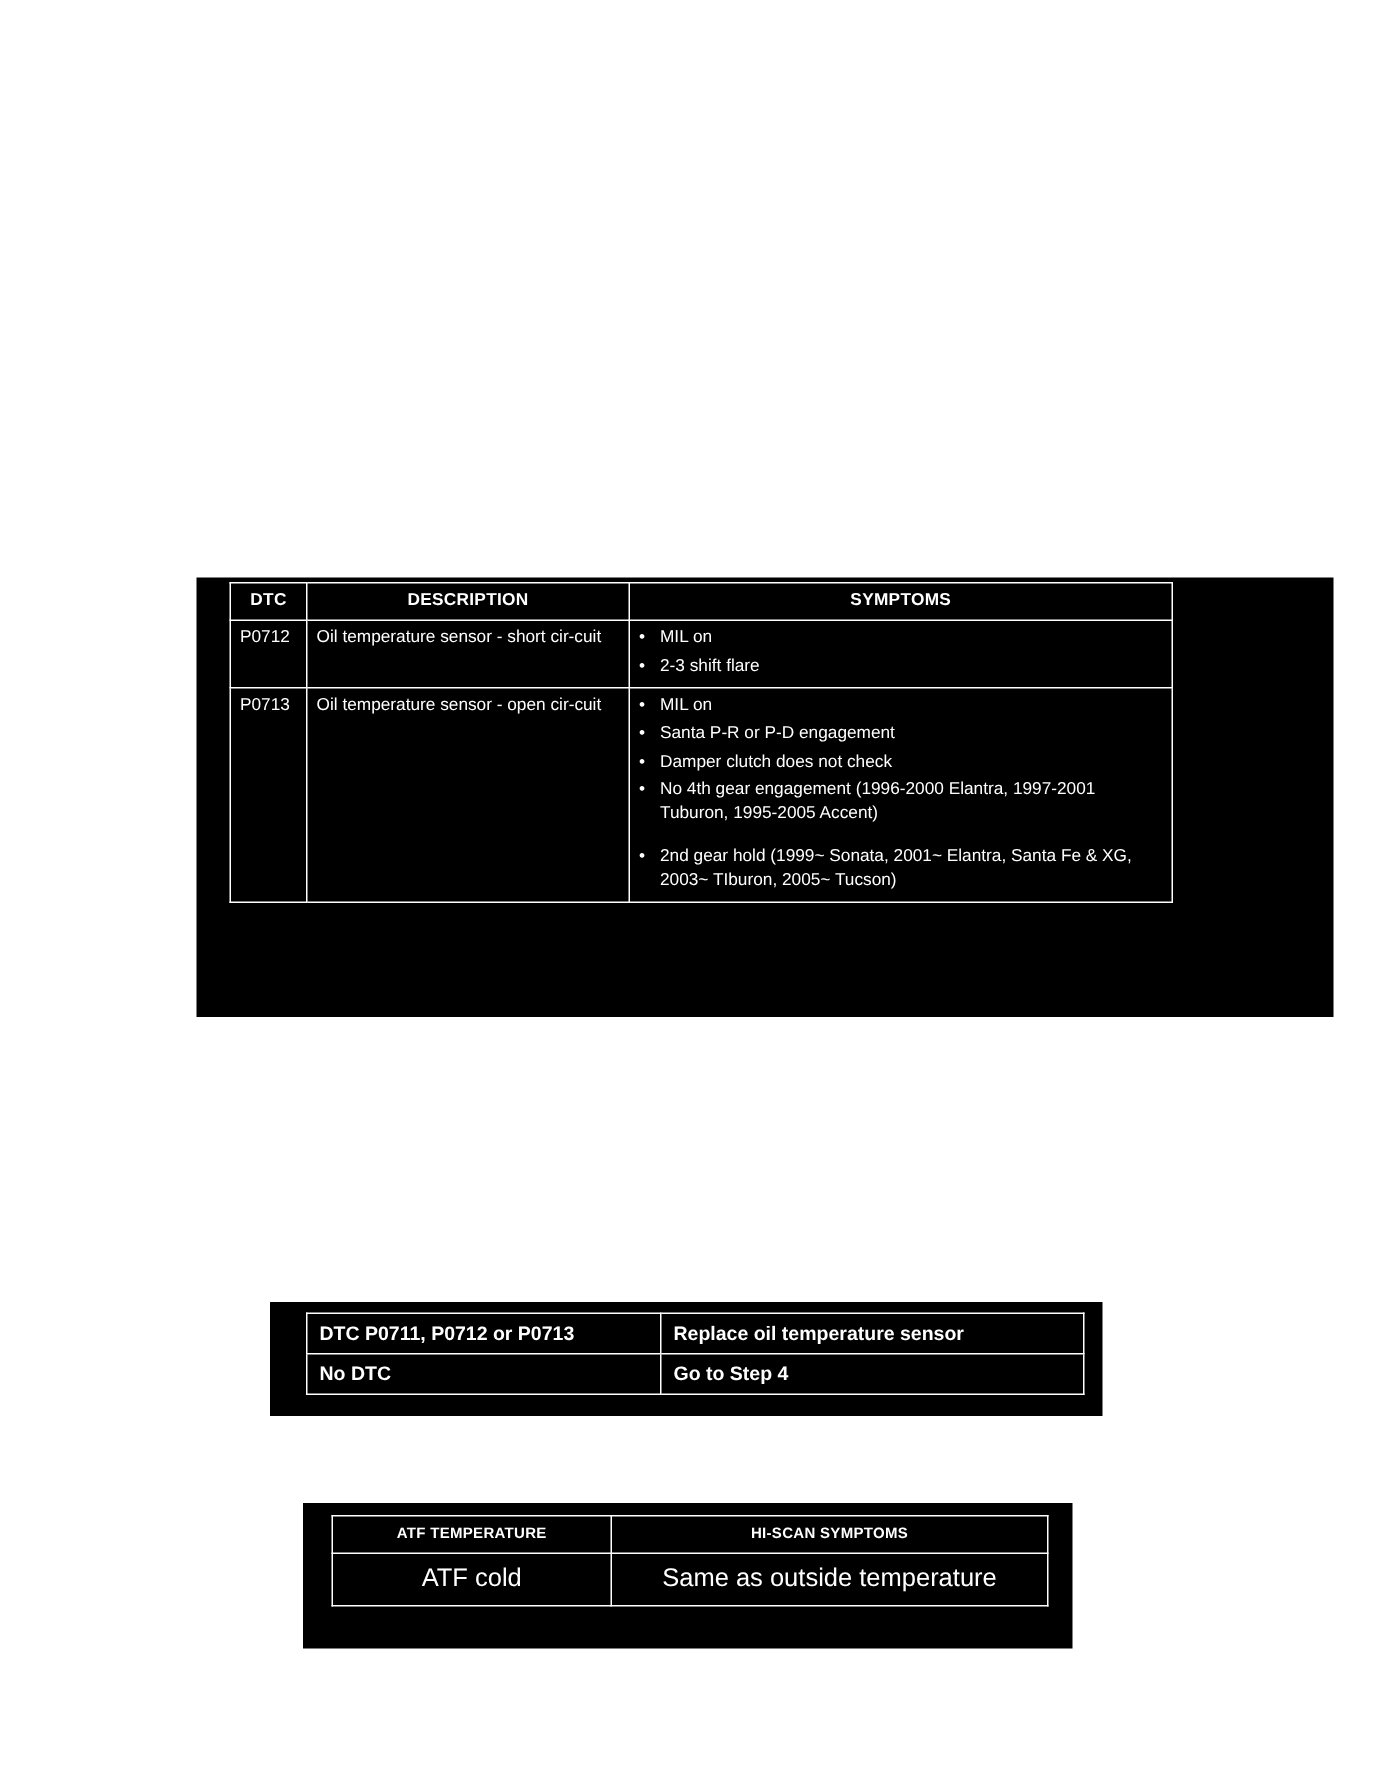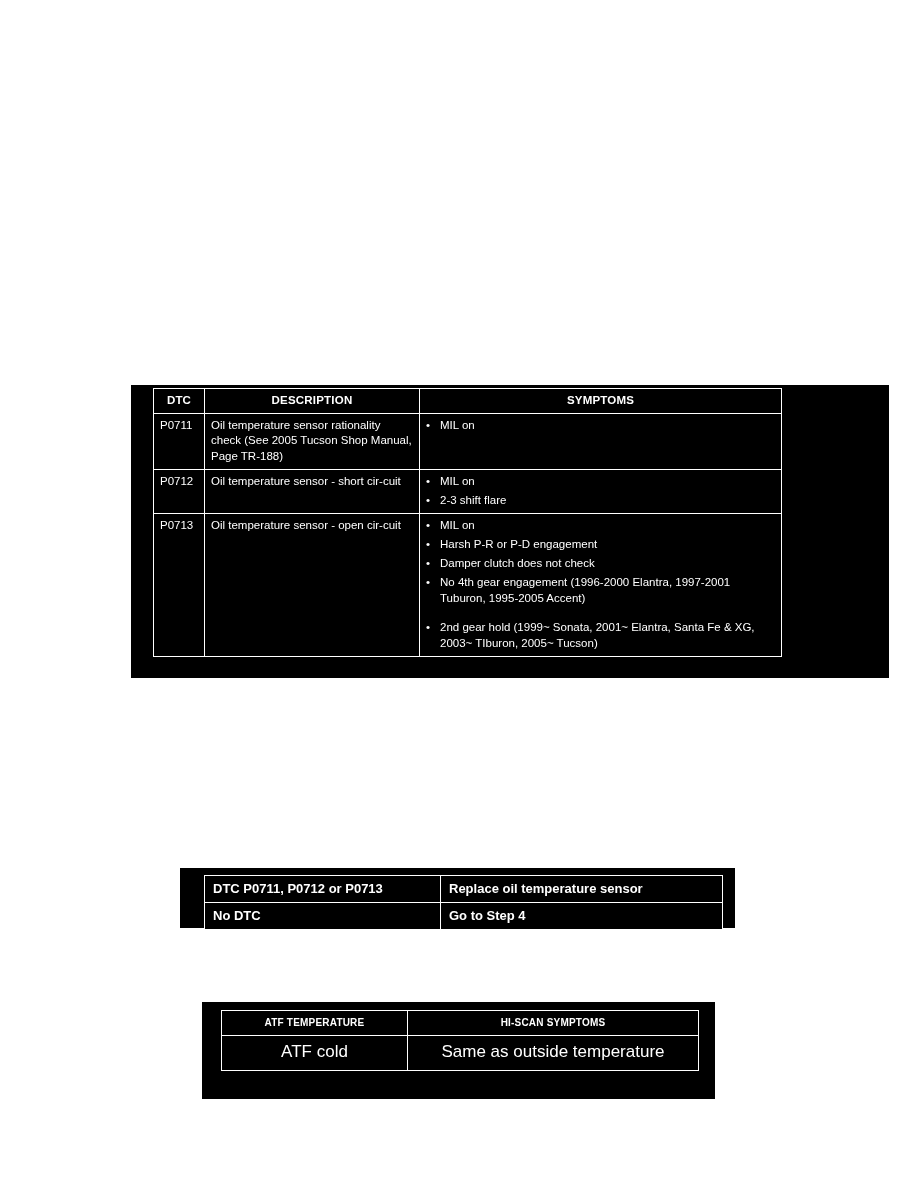--- a/index.html
+++ b/index.html
@@ -73,21 +73,21 @@
     left: 0;
     top: 0;
   }
   .sym-list li.gap { margin-top: 13px; }
 
   
   #decision-panel {
     left: 180px;
     top: 868px;
     width: 555px;
-    height: 60px;
+    height: 76px;
     padding: 7px 0 0 24px;
   }
   #decision-table { width: 518px; }
   #decision-table col.d1 { width: 236px; }
   #decision-table col.d2 { width: 282px; }
   #decision-table td {
     font-weight: bold;
     font-size: 13px;
     padding: 4px 8px 5px 8px;
     vertical-align: middle;
@@ -129,45 +129,36 @@
     </colgroup>
     <thead>
       <tr>
         <th>DTC</th>
         <th>DESCRIPTION</th>
         <th>SYMPTOMS</th>
       </tr>
     </thead>
     <tbody>
       <tr>
-        <td class="dtc-cell">P0711</td>
-        <td>Oil temperature sensor rationality check (See 2005 Tucson Shop Manual, Page TR-188)</td>
-        <td>
-          <ul class="sym-list">
-            <li><span class="bullet">•</span><span>MIL on</span></li>
-          </ul>
-        </td>
-      </tr>
-      <tr>
         <td class="dtc-cell">P0712</td>
         <td>Oil temperature sensor - short cir-cuit</td>
         <td>
           <ul class="sym-list">
             <li><span class="bullet">•</span><span>MIL on</span></li>
             <li><span class="bullet">•</span><span>2-3 shift flare</span></li>
           </ul>
         </td>
       </tr>
       <tr>
         <td class="dtc-cell">P0713</td>
         <td>Oil temperature sensor - open cir-cuit</td>
         <td>
           <ul class="sym-list">
             <li><span class="bullet">•</span><span>MIL on</span></li>
-            <li><span class="bullet">•</span><span>Harsh P-R or P-D engagement</span></li>
+            <li><span class="bullet">•</span><span>Santa P-R or P-D engagement</span></li>
             <li><span class="bullet">•</span><span>Damper clutch does not check</span></li>
             <li><span class="bullet">•</span><span>No 4th gear engagement (1996-2000 Elantra, 1997-2001 Tuburon, 1995-2005 Accent)</span></li>
             <li class="gap"><span class="bullet">•</span><span>2nd gear hold (1999~ Sonata, 2001~ Elantra, Santa Fe &amp; XG, 2003~ TIburon, 2005~ Tucson)</span></li>
           </ul>
         </td>
       </tr>
     </tbody>
   </table>
 </div>
 

